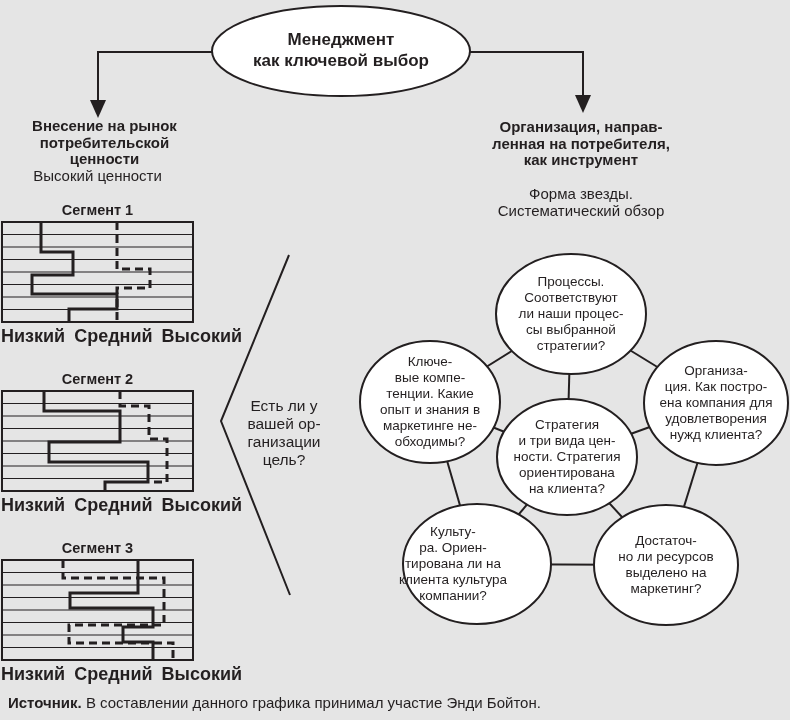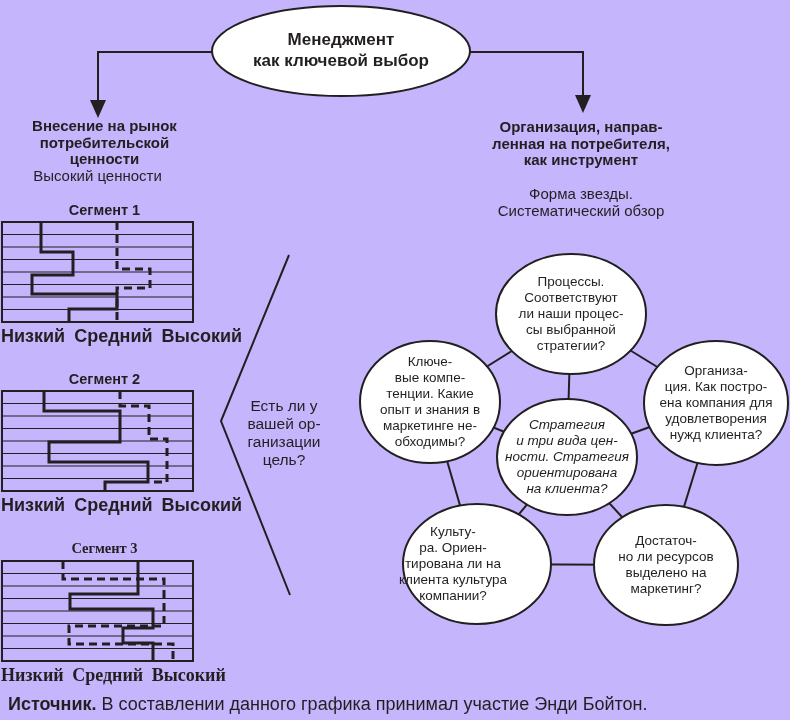--- a/index.html
+++ b/index.html
@@ -1,42 +1,42 @@
 <!DOCTYPE html>
 <html lang="ru"><head>
 <meta charset="utf-8">
 <style>
   html,body{margin:0;padding:0;background:#fff;}
   .canvas{
-    position:relative;width:790px;height:720px;background:#c4b5fd;
+    position:relative;width:790px;height:720px;background:#e5e5e5;
     font-family:"Liberation Sans",sans-serif;color:#231f20;overflow:hidden;
   }
   svg{display:block;}
   .overlay{position:absolute;left:0;top:0;z-index:1;}
   .stroke{fill:none;stroke:#231f20;stroke-width:2;}
   .shape{fill:#ffffff;stroke:#231f20;stroke-width:2;}
   .arrowhead{fill:#231f20;stroke:none;}
   .txt{position:absolute;z-index:2;text-align:center;white-space:pre-line;}
   .bold{font-weight:700;}
   .ellipse-title{font-size:17px;line-height:21px;font-weight:700;}
   .heading{font-size:15px;line-height:16.5px;font-weight:700;}
   .subheading{font-size:15px;line-height:17px;font-weight:400;}
   .question{font-size:15.5px;line-height:18px;font-weight:400;}
   .circle-label{
     font-size:13.5px;line-height:16px;font-weight:400;
     display:flex;align-items:center;justify-content:center;
   }
   .segment{position:absolute;left:1px;width:193px;z-index:2;}
-  .seg-title{width:193px;text-align:center;font-size:14.5px;font-weight:700;margin:0 0 3px 0;padding-left:7px;}
+  .seg-title{width:193px;text-align:center;font-size:14.5px;font-weight:700;margin:0 0 3px 0;}
   .seg-axis{width:193px;text-align:center;font-size:18px;font-weight:700;word-spacing:4px;margin-top:3px;white-space:nowrap;}
   .boxline{fill:none;stroke:#231f20;stroke-width:2;}
   .gridline{stroke:#231f20;stroke-width:1.2;}
   .curve{fill:none;stroke:#231f20;stroke-width:3;stroke-linejoin:miter;}
   .curve.dashed{stroke-dasharray:8 5;}
-  .footer{position:absolute;left:8px;top:694px;font-size:18px;z-index:2;white-space:nowrap;}
+  .footer{position:absolute;left:8px;top:694px;font-size:15px;z-index:2;white-space:nowrap;}
 </style>
 </head>
 <body>
 
 <div class="canvas">
 
   <svg class="overlay" width="790" height="720" viewBox="0 0 790 720">
 
     <path class="stroke" d="M212,52 H98 V103"></path>
     <polygon class="arrowhead" points="98,118 90,100 106,100"></polygon>
@@ -114,21 +114,21 @@
         <line class="gridline" x1="1" y1="63.5" x2="192" y2="63.5"></line>
         <line class="gridline" x1="1" y1="76" x2="192" y2="76"></line>
         <line class="gridline" x1="1" y1="88.5" x2="192" y2="88.5"></line>
       </g>
       <path class="curve" d="M43,1 V21 H119 V52 H48 V72 H147 V92 H104 V101"></path>
       <path class="curve dashed" d="M119,1 V16 H148 V49 H166 V92 H148"></path>
     </svg>
     <div class="seg-axis">Низкий Средний Высокий</div>
   </div>
 
-  <div class="segment" style="top:540px;font-family:Liberation Serif, serif;">
+  <div class="segment" style="top:540px;">
     <div class="seg-title">Сегмент 3</div>
     <svg width="193" height="102" viewBox="0 0 193 102">
       <rect class="boxline" x="1" y="1" width="191" height="100"></rect>
       <g>
         <line class="gridline" x1="1" y1="13.5" x2="192" y2="13.5"></line>
         <line class="gridline" x1="1" y1="26" x2="192" y2="26"></line>
         <line class="gridline" x1="1" y1="38.5" x2="192" y2="38.5"></line>
         <line class="gridline" x1="1" y1="51" x2="192" y2="51"></line>
         <line class="gridline" x1="1" y1="63.5" x2="192" y2="63.5"></line>
         <line class="gridline" x1="1" y1="76" x2="192" y2="76"></line>
@@ -154,21 +154,21 @@
 вые компе-
 тенции. Какие
 опыт и знания в
 маркетинге не-
 обходимы?</div>
   <div class="txt circle-label" style="left:644px;top:343px;width:144px;height:120px;">Организа-
 ция. Как постро-
 ена компания для
 удовлетворения
 нужд клиента?</div>
-  <div class="txt circle-label" style="left:497px;top:401px;width:140px;height:112px;font-style:italic;">Стратегия
+  <div class="txt circle-label" style="left:497px;top:401px;width:140px;height:112px;">Стратегия
 и три вида цен-
 ности. Стратегия
 ориентирована
 на клиента?</div>
   <div class="txt circle-label" style="left:379px;top:506px;width:148px;height:116px;">Культу-
 ра. Ориен-
 тирована ли на
 клиента культура
 компании?</div>
   <div class="txt circle-label" style="left:594px;top:507px;width:144px;height:116px;">Достаточ-

